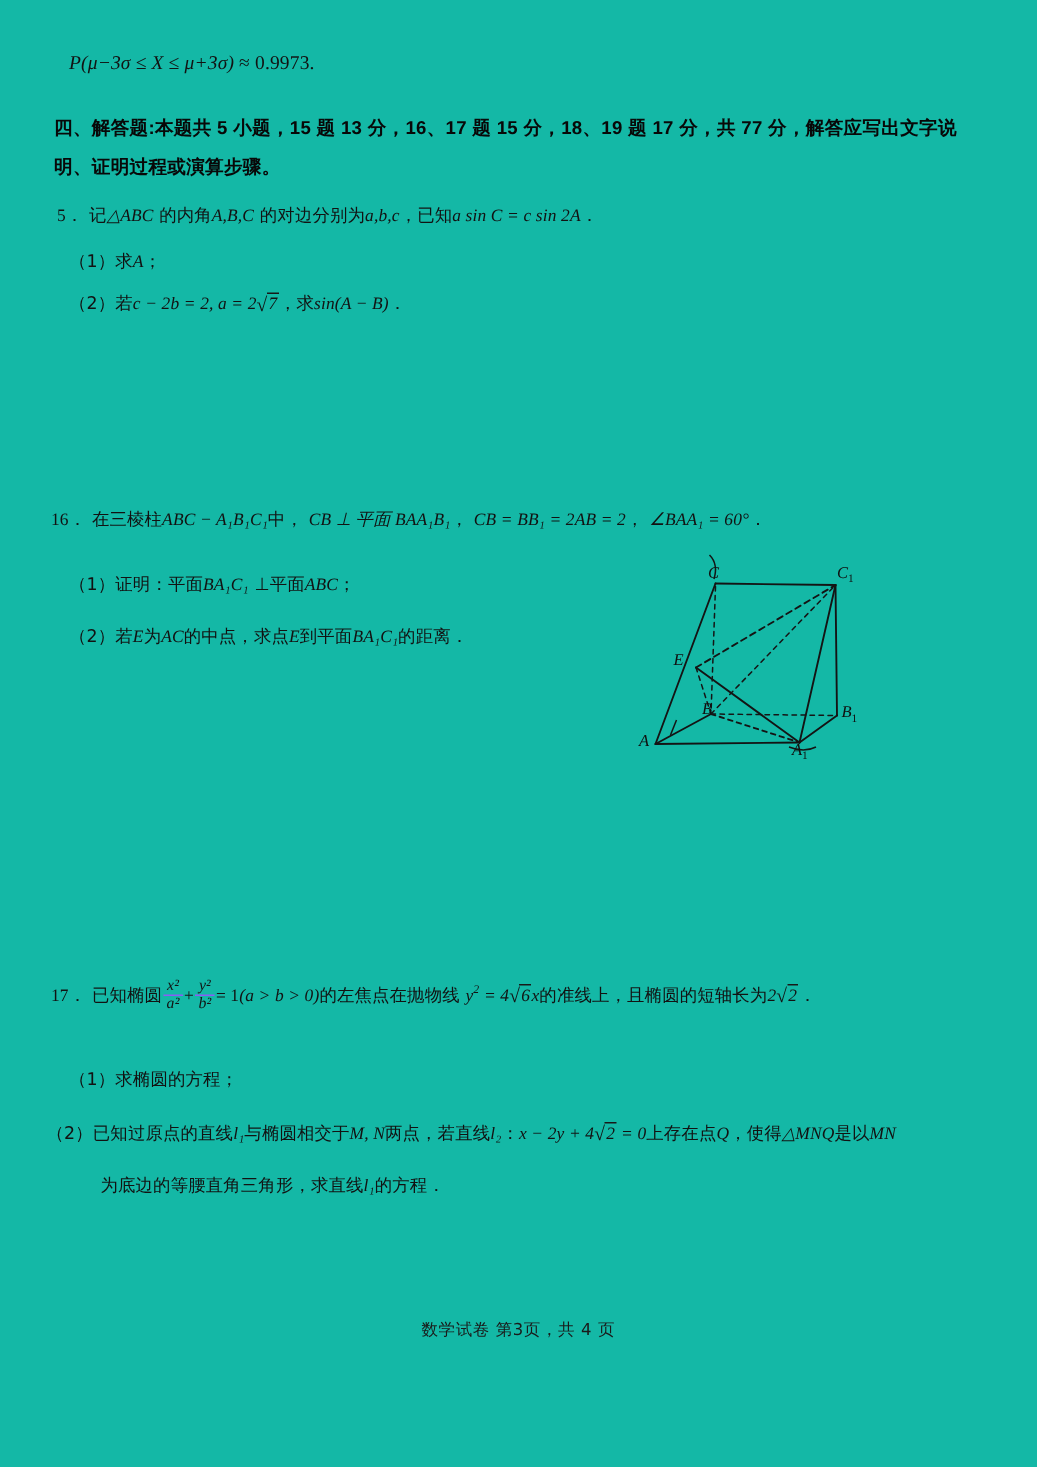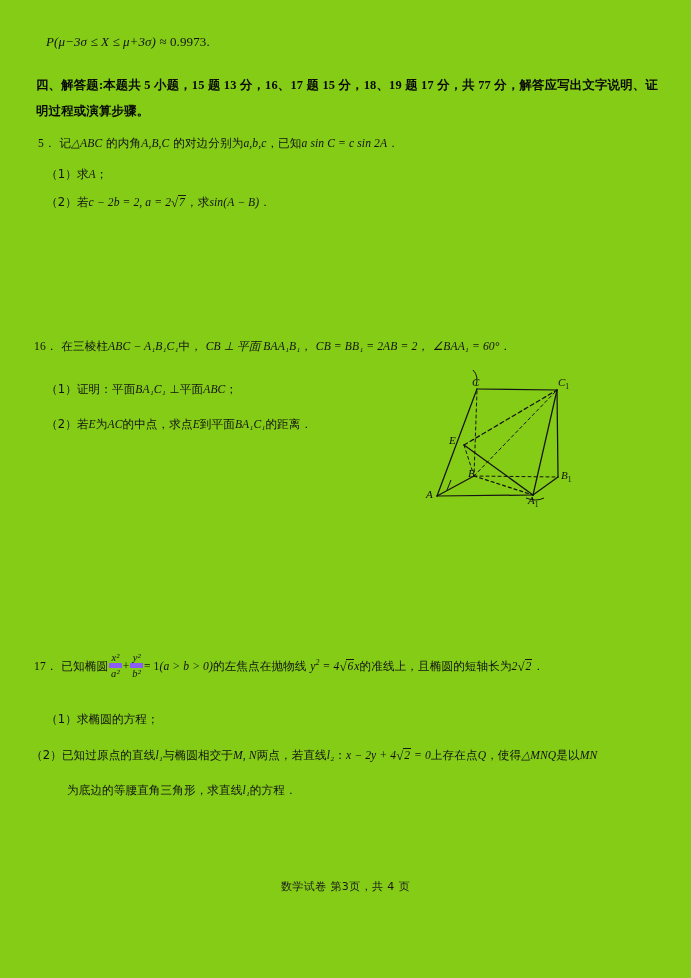--- a/index.html
+++ b/index.html
@@ -11,42 +11,42 @@
     width: 691px;
     height: 978px;
     position: relative;
     font-family: "Liberation Serif", "DejaVu Serif", serif;
     color: #121212;
     overflow: hidden;
   }
   .page {
     position: absolute;
     inset: 0;
-    background: #84cc16;
+    background: #14b8a6;
   }
 
   
   .line {
     position: absolute;
     white-space: nowrap;
     font-size: 12.3px;
     line-height: 1.35;
     letter-spacing: 0.1px;
   }
   .cn { font-family: "DejaVu Sans", "Liberation Sans", sans-serif; font-size: 11.6px; }
   .mi { font-style: italic; font-family: "Liberation Serif", serif; }
   .num { font-family: "Liberation Serif", serif; font-style: normal; }
 
   
   .sec-head {
     position: absolute;
     left: 36px;
     top: 72px;
     width: 622px;
-    font-family: Liberation Serif, serif;
+    font-family: Liberation Sans, sans-serif;
     font-weight: bold;
     font-size: 12.4px;
     line-height: 26px;
     letter-spacing: 0.2px;
     color: #080808;
   }
 
   
   .footer {
     position: absolute;
@@ -65,21 +65,21 @@
     display: inline-block;
     vertical-align: middle;
     text-align: center;
     font-size: 10.5px;
     line-height: 1.1;
     margin: 0 1px;
     position: relative;
     top: -0.5px;
   }
   .frac .n { display: block; padding: 0 2px; }
-  .frac .d { display: block; padding: 0 2px; border-top: 5px solid #8b5cf6; font-family: Liberation Serif, serif; }
+  .frac .d { display: block; padding: 0 2px; border-top: 1px solid #8b5cf6; font-family: Liberation Serif, serif; }
   .sq {
     display: inline-block;
     position: relative;
     padding-left: 7px;
   }
   .sq::before {
     content: "√";
     position: absolute;
     left: 0;
     top: -1px;

